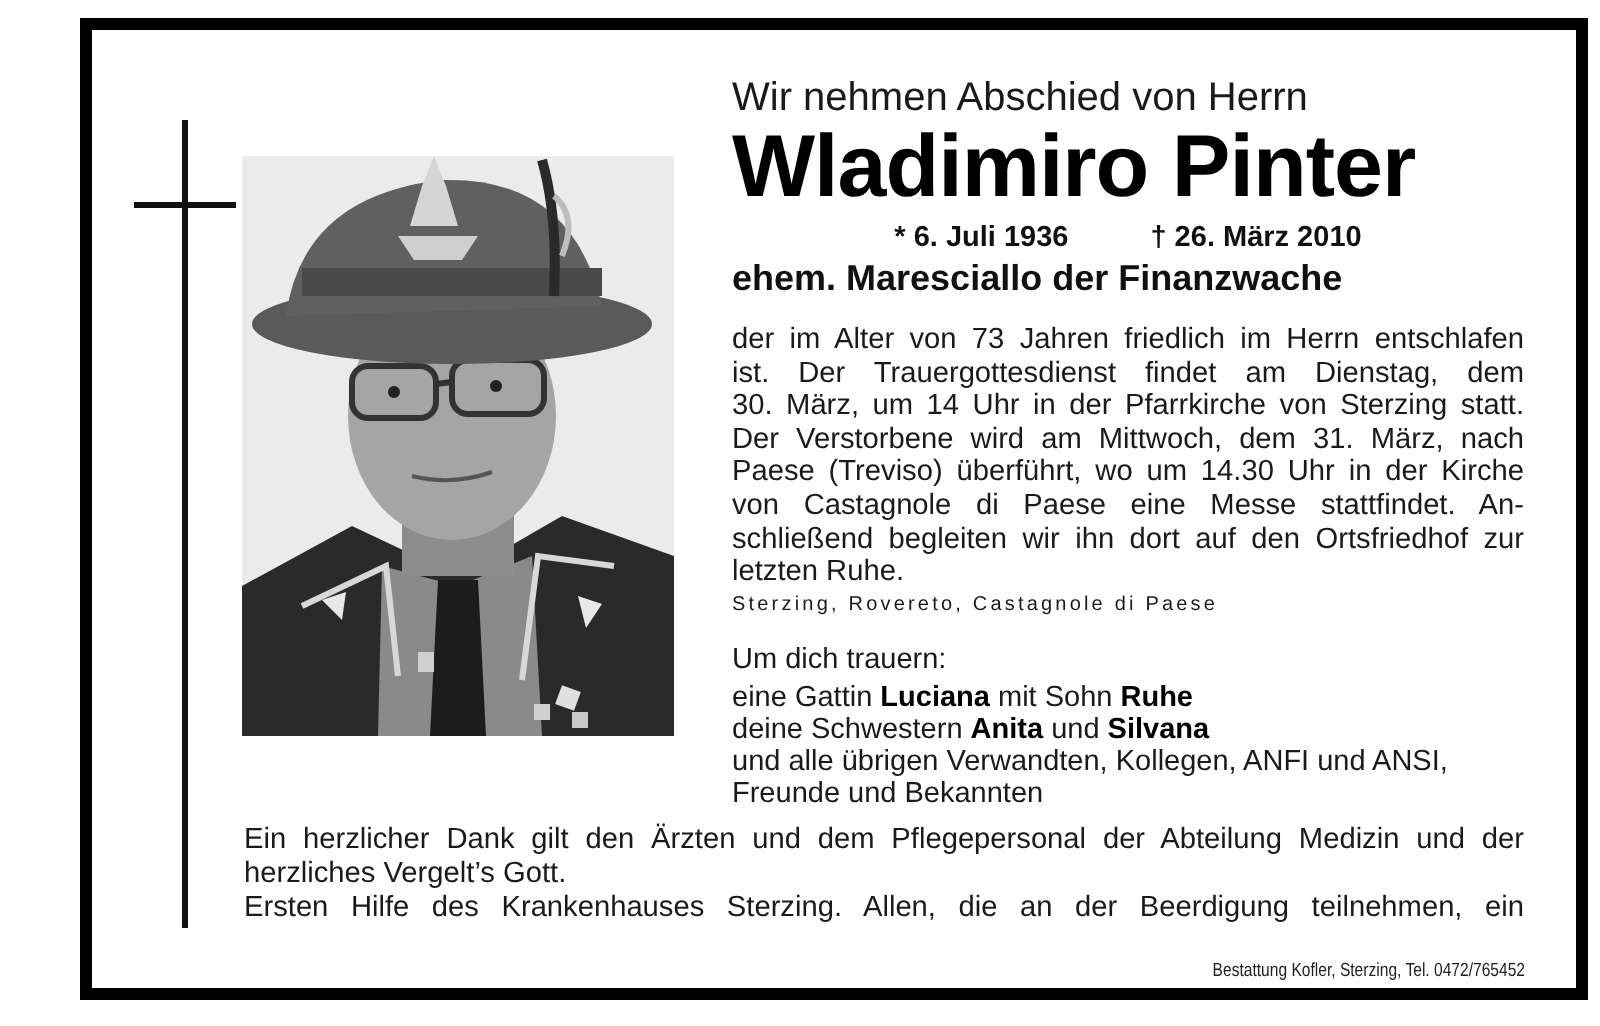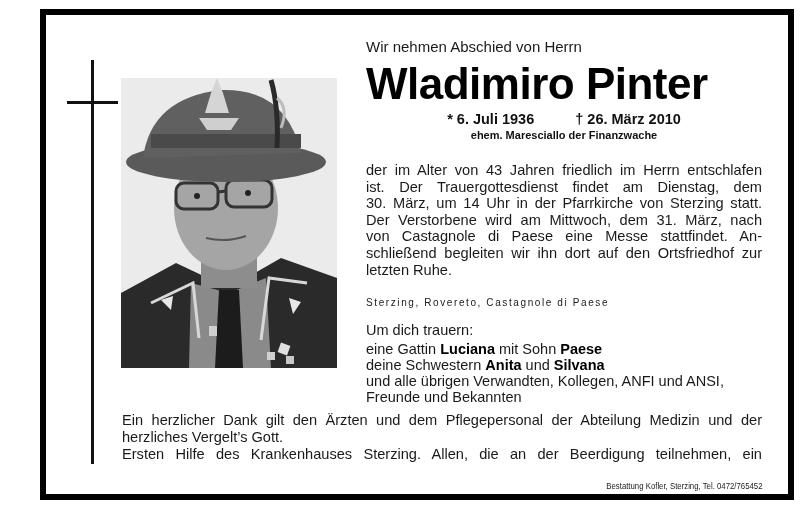--- a/index.html
+++ b/index.html
@@ -5,28 +5,28 @@
     html, body { margin: 0; padding: 0; background: #ffffff; }
     body { width: 800px; height: 513px; position: relative; overflow: hidden;
            font-family: "Liberation Sans", sans-serif; color: #111; }
     .frame { position: absolute; left: 40px; top: 9px; width: 742px; height: 479px;
              border: 6px solid #000; background: #fff; }
     .cross-v { position: absolute; left: 91px; top: 60px; width: 3px; height: 404px; background: #111; }
     .cross-h { position: absolute; left: 67px; top: 101px; width: 51px; height: 3px; background: #111; }
     .photo { position: absolute; left: 121px; top: 78px; width: 216px; height: 290px;
              background: #ececec; overflow: hidden; }
     .photo svg { display: block; width: 100%; height: 100%; }
-    .intro { position: absolute; left: 366px; top: 38px; font-size: 15px; color: #1a1a1a; white-space: nowrap; }
+    .intro { position: absolute; left: 366px; top: 38px; font-size: 20px; color: #1a1a1a; white-space: nowrap; }
     .name { position: absolute; left: 366px; top: 60px; width: 396px; text-align: left;
             font-size: 44px; font-weight: bold; letter-spacing: -0.5px; color: #000; white-space: nowrap; line-height: 48px; }
     .dates { position: absolute; left: 366px; top: 111px; width: 396px; text-align: center;
              font-size: 14.5px; font-weight: bold; white-space: nowrap; }
     .dates span + span { margin-left: 41px; text-align: right; }
-    .rank { position: absolute; left: 366px; top: 129px; width: 396px; text-align: center;
-            font-size: 11px; font-weight: bold; white-space: nowrap; }
+    .rank { position: absolute; left: 366px; top: 129px; width: 396px; text-align: left;
+            font-size: 18px; font-weight: bold; white-space: nowrap; }
     .body-text { position: absolute; left: 366px; top: 162px; width: 396px;
                  font-size: 14.6px; line-height: 16.6px; text-align: justify; color: #1a1a1a; }
     .body-text .ln { display: block; text-align: justify; text-align-last: justify; white-space: nowrap; }
     .body-text .ln.last { text-align-last: left; }
     .places { position: absolute; left: 366px; top: 297px; font-size: 10px; letter-spacing: 1.6px;
               white-space: nowrap; color: #1a1a1a; }
     .mourn-title { position: absolute; left: 366px; top: 322px; font-size: 14.5px; white-space: nowrap; color: #1a1a1a; }
     .mourners { position: absolute; left: 366px; top: 341px; font-size: 14.5px; line-height: 16px; color: #1a1a1a; }
     .mourners .ln { display: block; white-space: nowrap; }
     .mourners b { color: #000; }
@@ -91,34 +91,35 @@
 </div>
 
 <div class="intro">Wir nehmen Abschied von Herrn</div>
 <div class="name">Wladimiro Pinter</div>
 <div class="dates">
   <span>* 6. Juli 1936</span><span>† 26. März 2010</span>
 </div>
 <div class="rank">ehem. Maresciallo der Finanzwache</div>
 
 <div class="body-text">
-  <span class="ln">der im Alter von 43 Jahren friedlich im Herrn entschlafen</span>
+  <span class="ln">der im Alter von 73 Jahren friedlich im Herrn entschlafen</span>
   <span class="ln">ist. Der Trauergottesdienst findet am Dienstag, dem</span>
   <span class="ln">30. März, um 14 Uhr in der Pfarrkirche von Sterzing statt.</span>
   <span class="ln">Der Verstorbene wird am Mittwoch, dem 31. März, nach</span>
+  <span class="ln">Paese (Treviso) überführt, wo um 14.30 Uhr in der Kirche</span>
   <span class="ln">von Castagnole di Paese eine Messe stattfindet. An-</span>
   <span class="ln">schließend begleiten wir ihn dort auf den Ortsfriedhof zur</span>
   <span class="ln last">letzten Ruhe.</span>
 </div>
 
 <div class="places">Sterzing, Rovereto, Castagnole di Paese</div>
 <div class="mourn-title">Um dich trauern:</div>
 
 <div class="mourners">
-  <span class="ln"><span>eine Gattin </span><b>Luciana</b><span> mit Sohn </span><b>Paese</b></span>
+  <span class="ln"><span>eine Gattin </span><b>Luciana</b><span> mit Sohn </span><b>Ruhe</b></span>
   <span class="ln"><span>deine Schwestern </span><b>Anita</b><span> und </span><b>Silvana</b></span>
   <span class="ln">und alle übrigen Verwandten, Kollegen, ANFI und ANSI,</span>
   <span class="ln">Freunde und Bekannten</span>
 </div>
 
 <div class="closing">
   <span class="ln">Ein herzlicher Dank gilt den Ärzten und dem Pflegepersonal der Abteilung Medizin und der</span>
   <span class="ln last">herzliches Vergelt’s Gott.</span>
   <span class="ln">Ersten Hilfe des Krankenhauses Sterzing. Allen, die an der Beerdigung teilnehmen, ein</span>
 </div>

